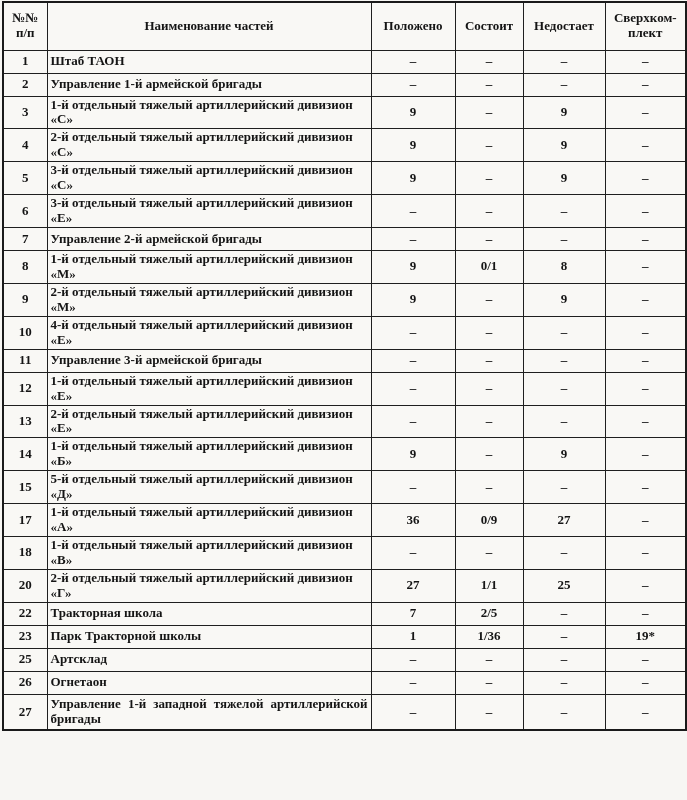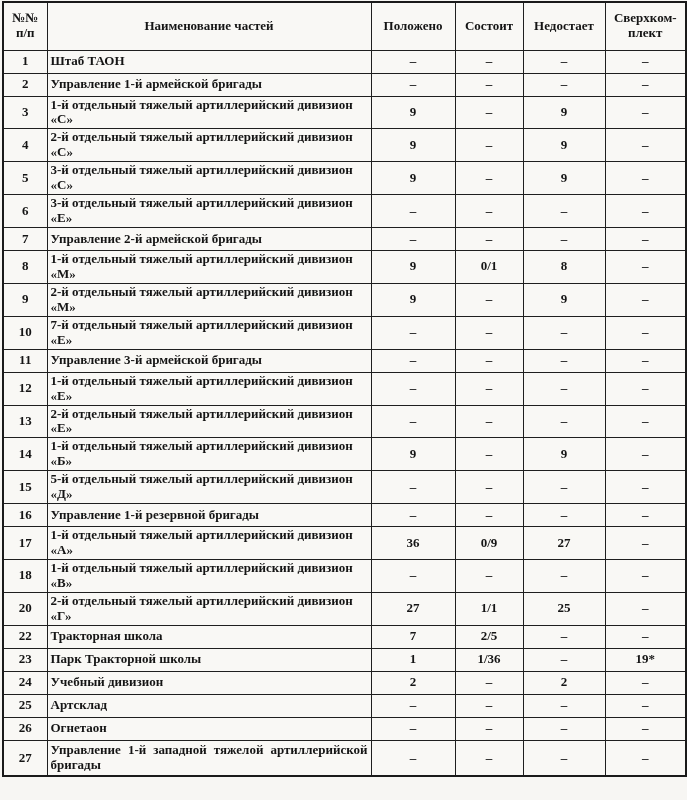--- a/index.html
+++ b/index.html
@@ -144,21 +144,21 @@
         <tr>
           <td class="col-num">9</td>
           <td class="col-name">2-й отдельный тяжелый артиллерийский дивизион «М»</td>
           <td class="col-polozheno">9</td>
           <td class="col-sostoit">–</td>
           <td class="col-nedostaet">9</td>
           <td class="col-sverkhkomplekt">–</td>
         </tr>
         <tr>
           <td class="col-num">10</td>
-          <td class="col-name">7-й отдельный тяжелый артиллерийский дивизион «Е»</td>
+          <td class="col-name">4-й отдельный тяжелый артиллерийский дивизион «Е»</td>
           <td class="col-polozheno">–</td>
           <td class="col-sostoit">–</td>
           <td class="col-nedostaet">–</td>
           <td class="col-sverkhkomplekt">–</td>
         </tr>
         <tr>
           <td class="col-num">11</td>
           <td class="col-name">Управление 3-й армейской бригады</td>
           <td class="col-polozheno">–</td>
           <td class="col-sostoit">–</td>
@@ -185,28 +185,20 @@
           <td class="col-num">14</td>
           <td class="col-name">1-й отдельный тяжелый артиллерийский дивизион «Б»</td>
           <td class="col-polozheno">9</td>
           <td class="col-sostoit">–</td>
           <td class="col-nedostaet">9</td>
           <td class="col-sverkhkomplekt">–</td>
         </tr>
         <tr>
           <td class="col-num">15</td>
           <td class="col-name">5-й отдельный тяжелый артиллерийский дивизион «Д»</td>
-          <td class="col-polozheno">–</td>
-          <td class="col-sostoit">–</td>
-          <td class="col-nedostaet">–</td>
-          <td class="col-sverkhkomplekt">–</td>
-        </tr>
-        <tr>
-          <td class="col-num">16</td>
-          <td class="col-name">Управление 1-й резервной бригады</td>
           <td class="col-polozheno">–</td>
           <td class="col-sostoit">–</td>
           <td class="col-nedostaet">–</td>
           <td class="col-sverkhkomplekt">–</td>
         </tr>
         <tr>
           <td class="col-num">17</td>
           <td class="col-name">1-й отдельный тяжелый артиллерийский дивизион «А»</td>
           <td class="col-polozheno">36</td>
           <td class="col-sostoit">0/9</td>
@@ -239,28 +231,20 @@
         </tr>
         <tr>
           <td class="col-num">23</td>
           <td class="col-name">Парк Тракторной школы</td>
           <td class="col-polozheno">1</td>
           <td class="col-sostoit">1/36</td>
           <td class="col-nedostaet">–</td>
           <td class="col-sverkhkomplekt">19*</td>
         </tr>
         <tr>
-          <td class="col-num">24</td>
-          <td class="col-name">Учебный дивизион</td>
-          <td class="col-polozheno">2</td>
-          <td class="col-sostoit">–</td>
-          <td class="col-nedostaet">2</td>
-          <td class="col-sverkhkomplekt">–</td>
-        </tr>
-        <tr>
           <td class="col-num">25</td>
           <td class="col-name">Артсклад</td>
           <td class="col-polozheno">–</td>
           <td class="col-sostoit">–</td>
           <td class="col-nedostaet">–</td>
           <td class="col-sverkhkomplekt">–</td>
         </tr>
         <tr>
           <td class="col-num">26</td>
           <td class="col-name">Огнетаон</td>

